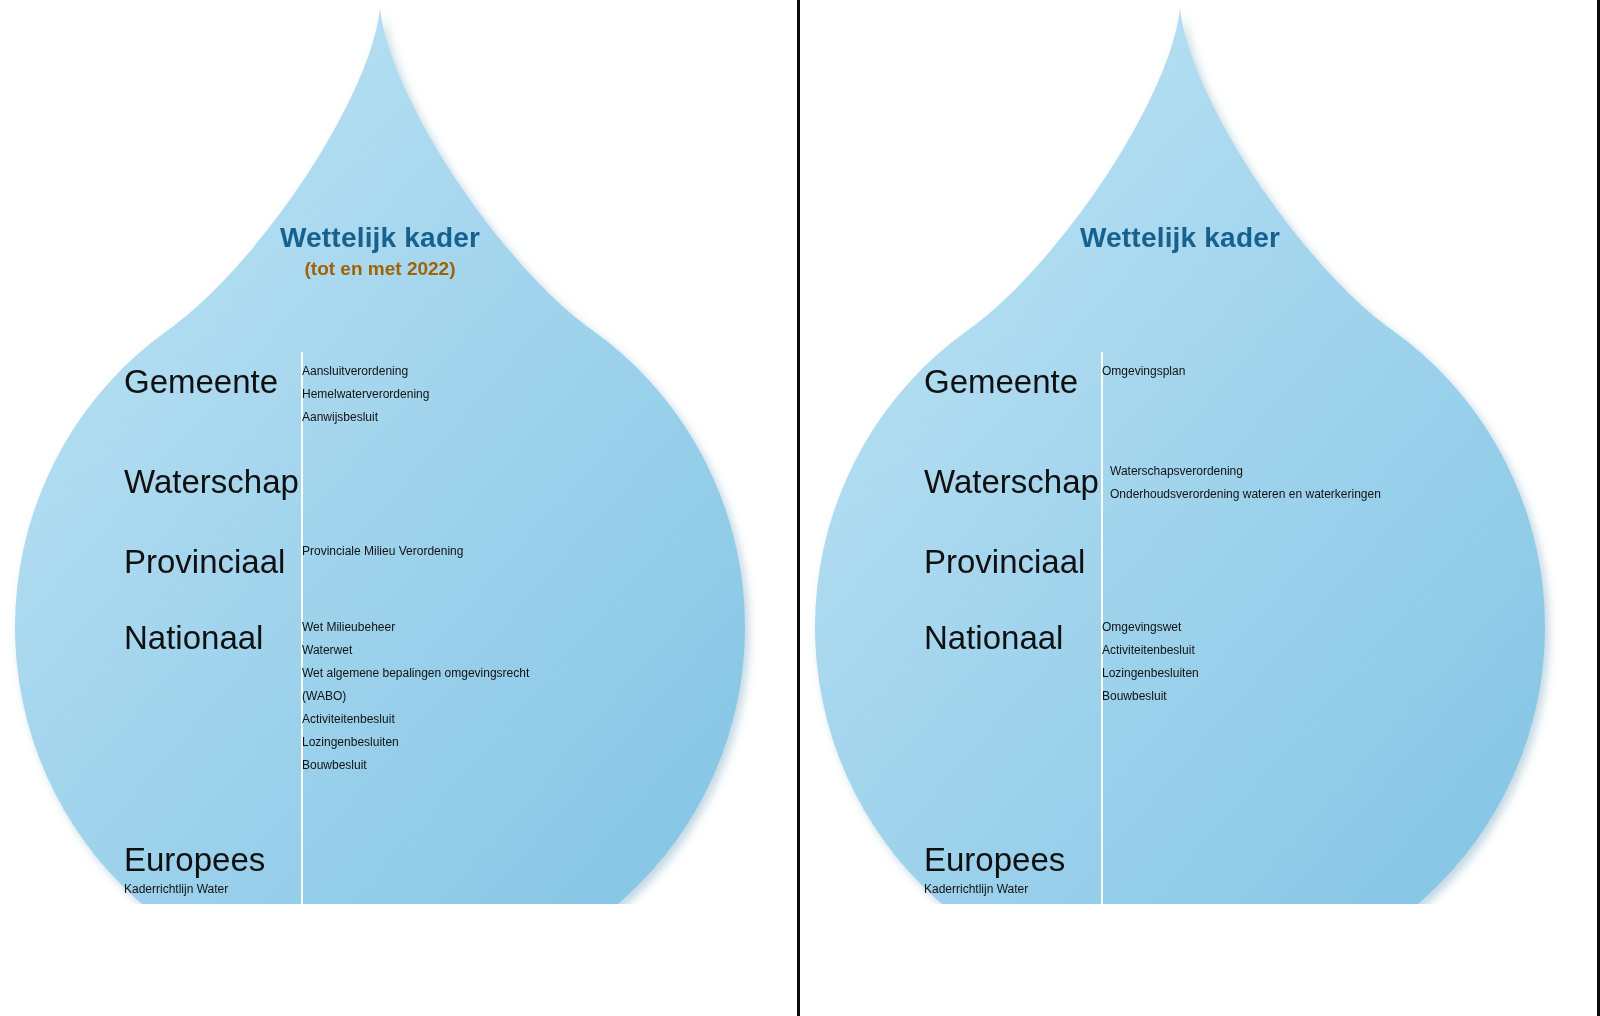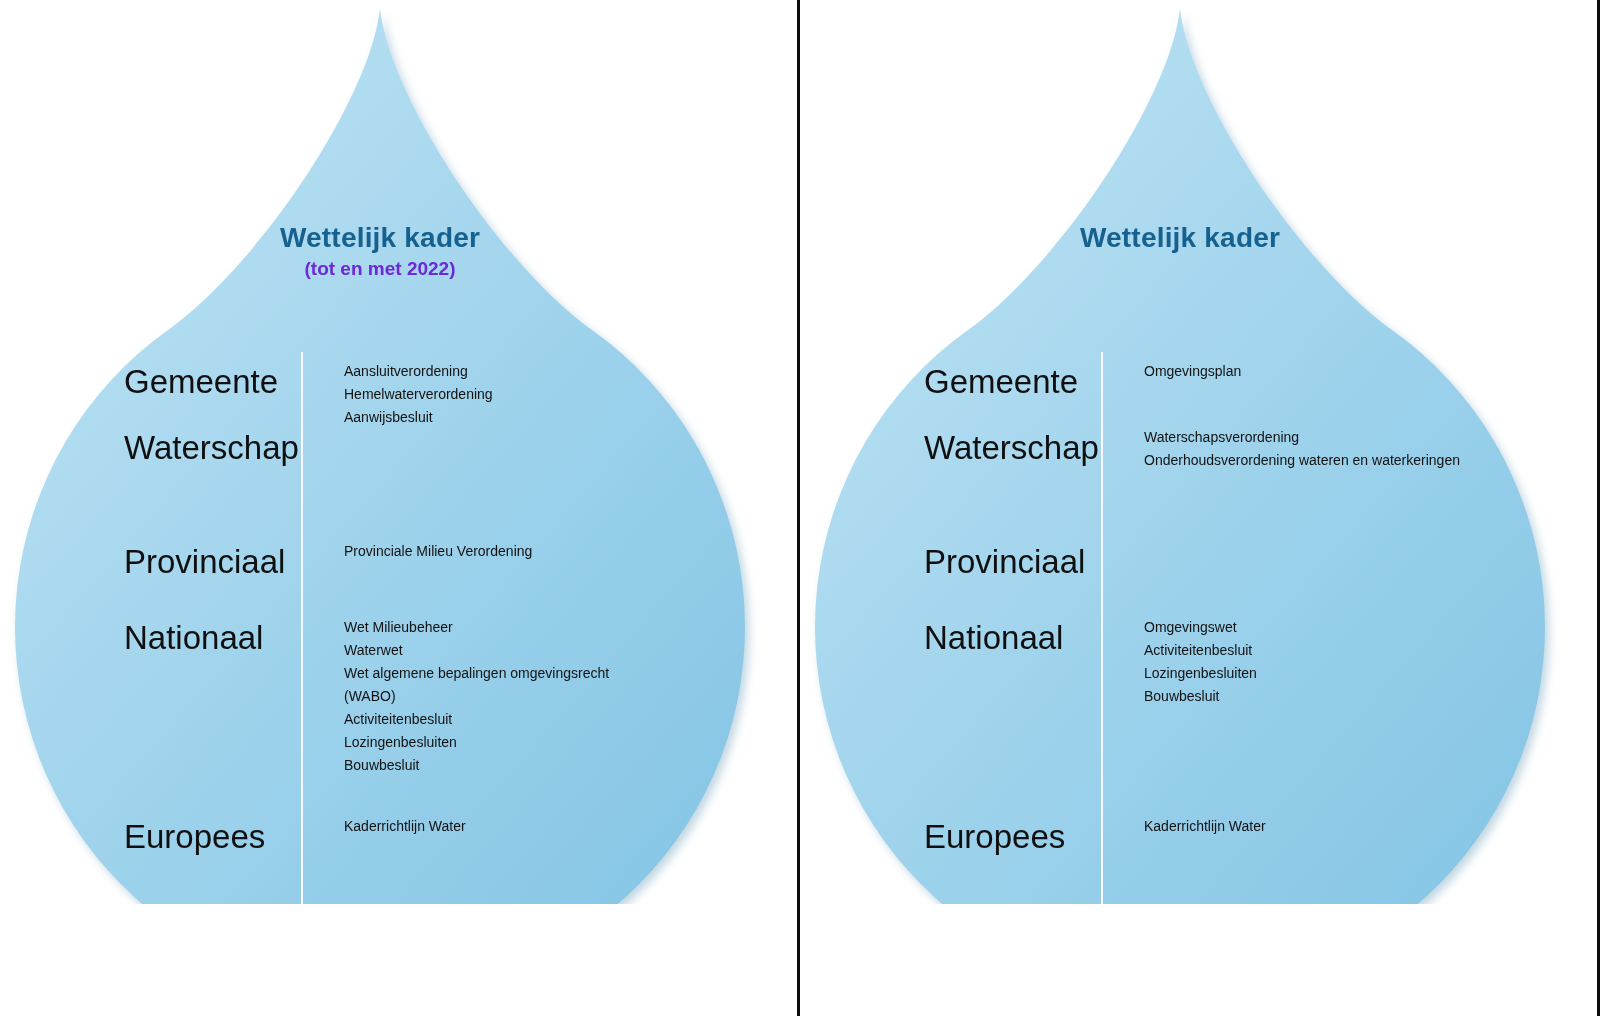--- a/index.html
+++ b/index.html
@@ -45,52 +45,51 @@
     letter-spacing: 0.2px;
   }
   .panel-subtitle {
     position: absolute;
     top: 258px;
     left: 0;
     width: 760px;
     text-align: center;
     font-size: 19px;
     font-weight: bold;
-    color: #6d28d9;
+    color: #a16207;
   }
   .col-divider {
     position: absolute;
     left: 301px;
     top: 352px;
     width: 2px;
     height: 556px;
     background: #fbfdfe;
     opacity: 0.95;
   }
   .row {
     position: absolute;
     left: 124px;
     display: flex;
     align-items: flex-start;
   }
   .row-0 { top: 360px; }
-  .row-1 { top: 426px; }
+  .row-1 { top: 460px; gap: 8px; }
   .row-2 { top: 540px; }
   .row-3 { top: 616px; }
-  .row-4 { top: 815px; }
+  .row-4 { top: 838px; flex-direction: column; }
   .row-label {
     width: 178px;
     padding-top: 4px;
     font-size: 33px;
     color: #101010;
     line-height: 1.1;
   }
   .row-items {
-    margin-left: 42px;
-    font-size: 14px;
+    font-size: 12px;
     line-height: 23px;
     color: #121212;
     white-space: pre-line;
   }
   .panel-0 .row-items { width: 272px; }
   .panel-1 .row-items { width: 332px; }
 </style>
 </head>
 <body>
 

